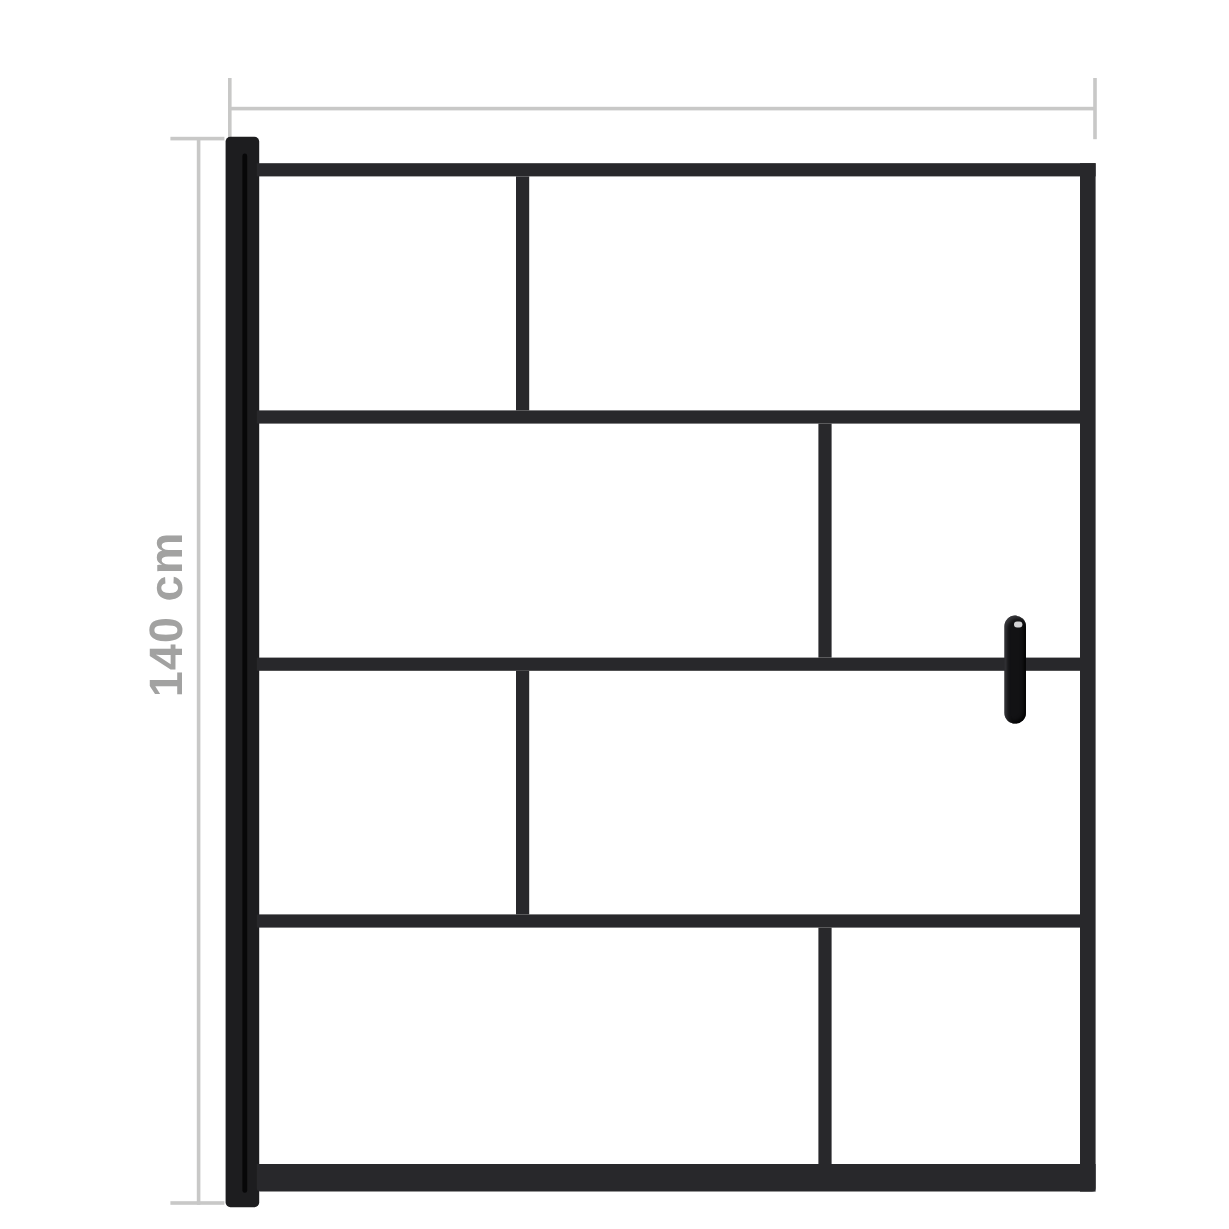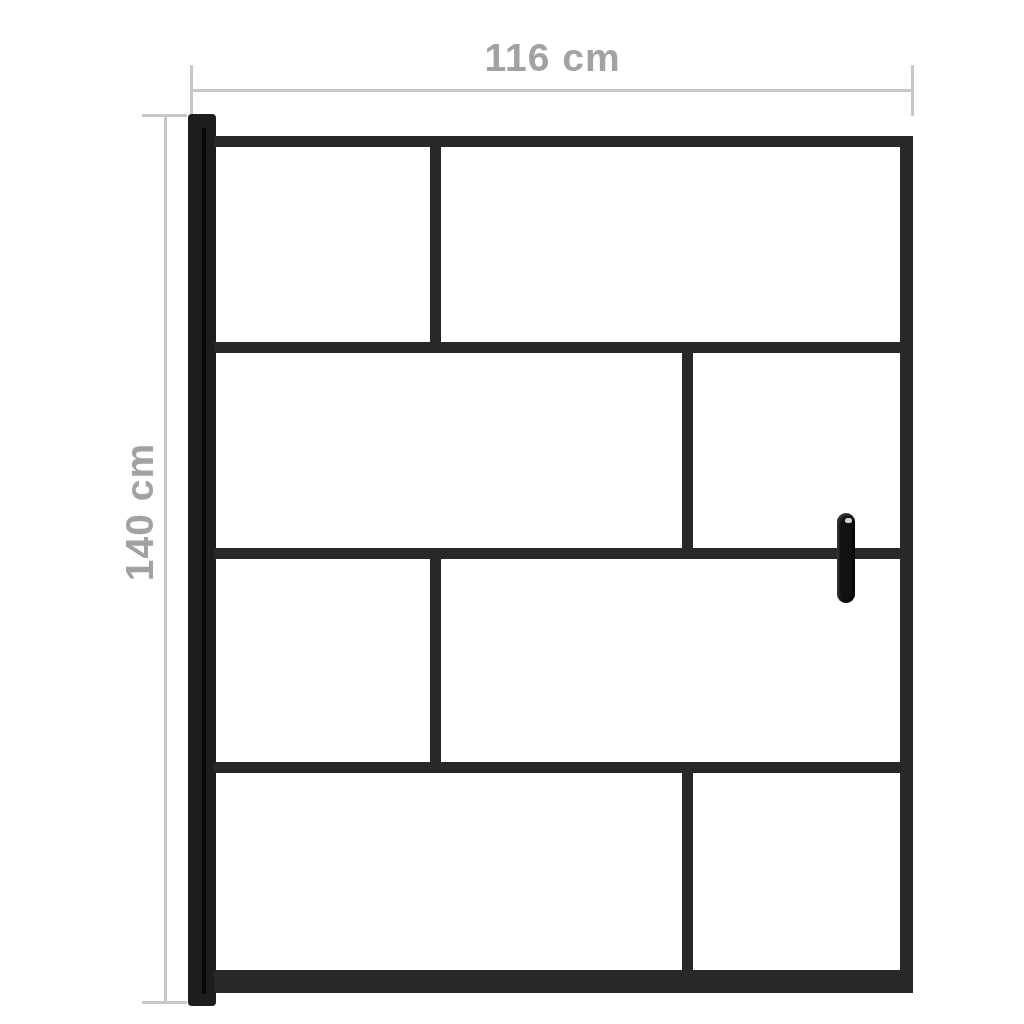--- a/index.html
+++ b/index.html
@@ -81,21 +81,20 @@
   }
 </style>
 </head>
 <body>
 
 <div class="canvas">
 
   <div class="abs dim dim-line-top"></div>
   <div class="abs dim dim-tick-top-left"></div>
   <div class="abs dim dim-tick-top-right"></div>
-  <div class="abs dim-label dim-label-width">116 cm</div>
 
   <div class="abs dim dim-line-left"></div>
   <div class="abs dim dim-tick-left-top"></div>
   <div class="abs dim dim-tick-left-bottom"></div>
   <div class="abs dim-label dim-label-height">140 cm</div>
 
   <div class="abs wall-profile">
     <div class="wall-profile-stripe"></div>
   </div>
 

